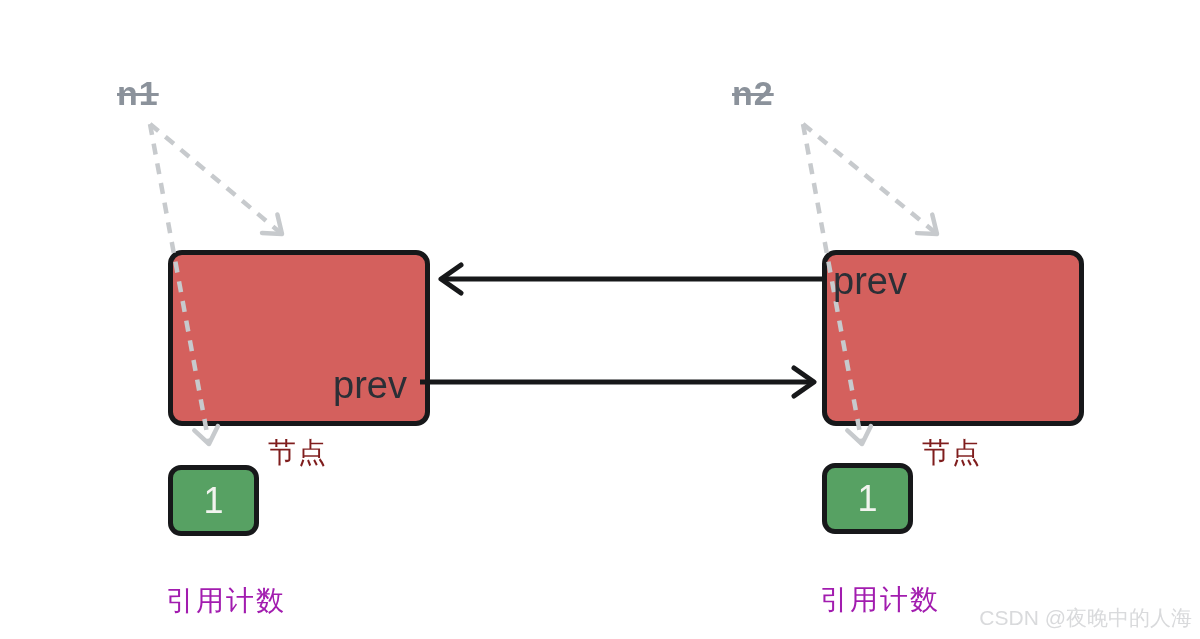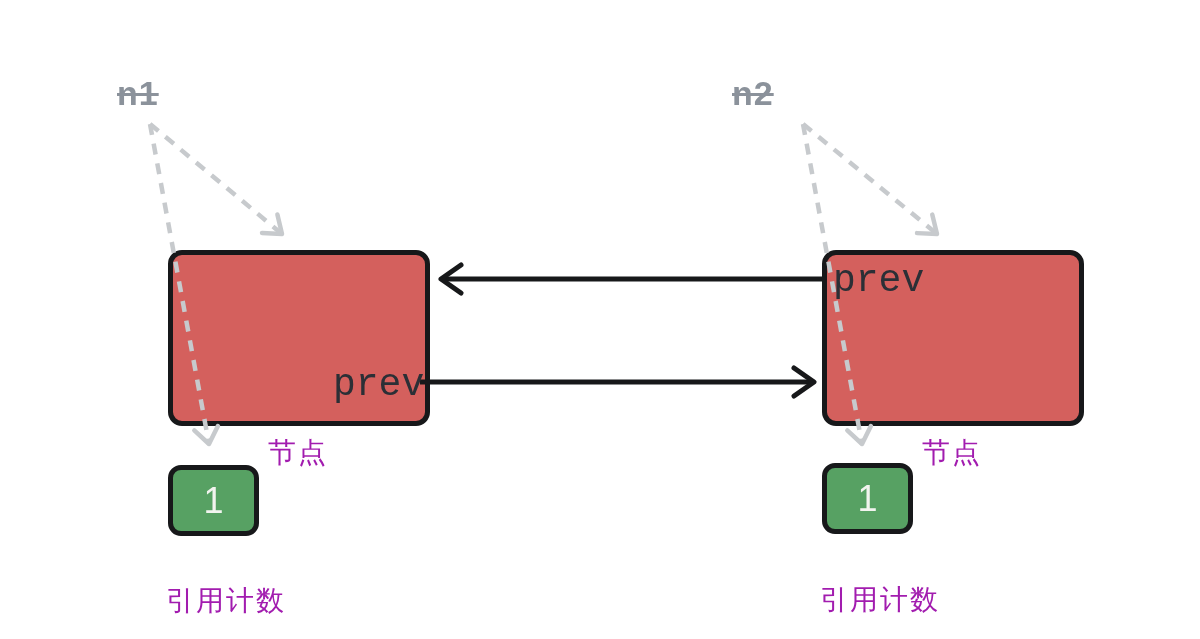--- a/index.html
+++ b/index.html
@@ -12,24 +12,24 @@
     font-size:34px;color:#8b929b;font-weight:600;
     text-decoration:line-through;text-decoration-thickness:3px;
     z-index:3;letter-spacing:1px;
   }
   .node-box{
     width:262px;height:176px;box-sizing:border-box;
     background:#d4605d;border:5px solid #17181a;border-radius:14px;
     z-index:1;
   }
   .field-label{
-    font-size:38px;color:#2b2f36;z-index:3;line-height:1;font-family:Liberation Mono, monospace;
+    font-size:38px;color:#2b2f36;z-index:3;line-height:1;
   }
   .caption{
-    font-size:28px;color:#a21caf;z-index:3;letter-spacing:2px;
+    font-size:28px;color:#7f1d1d;z-index:3;letter-spacing:2px;
   }
   .ref-box{
     width:91px;height:71px;box-sizing:border-box;
     background:#57a163;border:5px solid #17181a;border-radius:13px;
     z-index:1;display:flex;align-items:center;justify-content:center;
   }
   .ref-value{
     font-size:36px;color:#f2f4ef;line-height:1;
   }
   .ref-caption{
@@ -79,14 +79,15 @@
 
   <div class="abs field-label" style="left:333px;top:366px;">prev</div>
   <div class="abs field-label" style="left:833px;top:262px;">prev</div>
 
   <div class="abs caption" style="left:268px;top:434px;">节点</div>
   <div class="abs caption" style="left:922px;top:434px;">节点</div>
 
   <div class="abs ref-caption" style="left:166px;top:582px;">引用计数</div>
   <div class="abs ref-caption" style="left:820px;top:581px;">引用计数</div>
 
+  <div class="abs watermark" style="right:8px;top:604px;">CSDN @夜晚中的人海</div>
 
 </div>
 
 </body></html>

